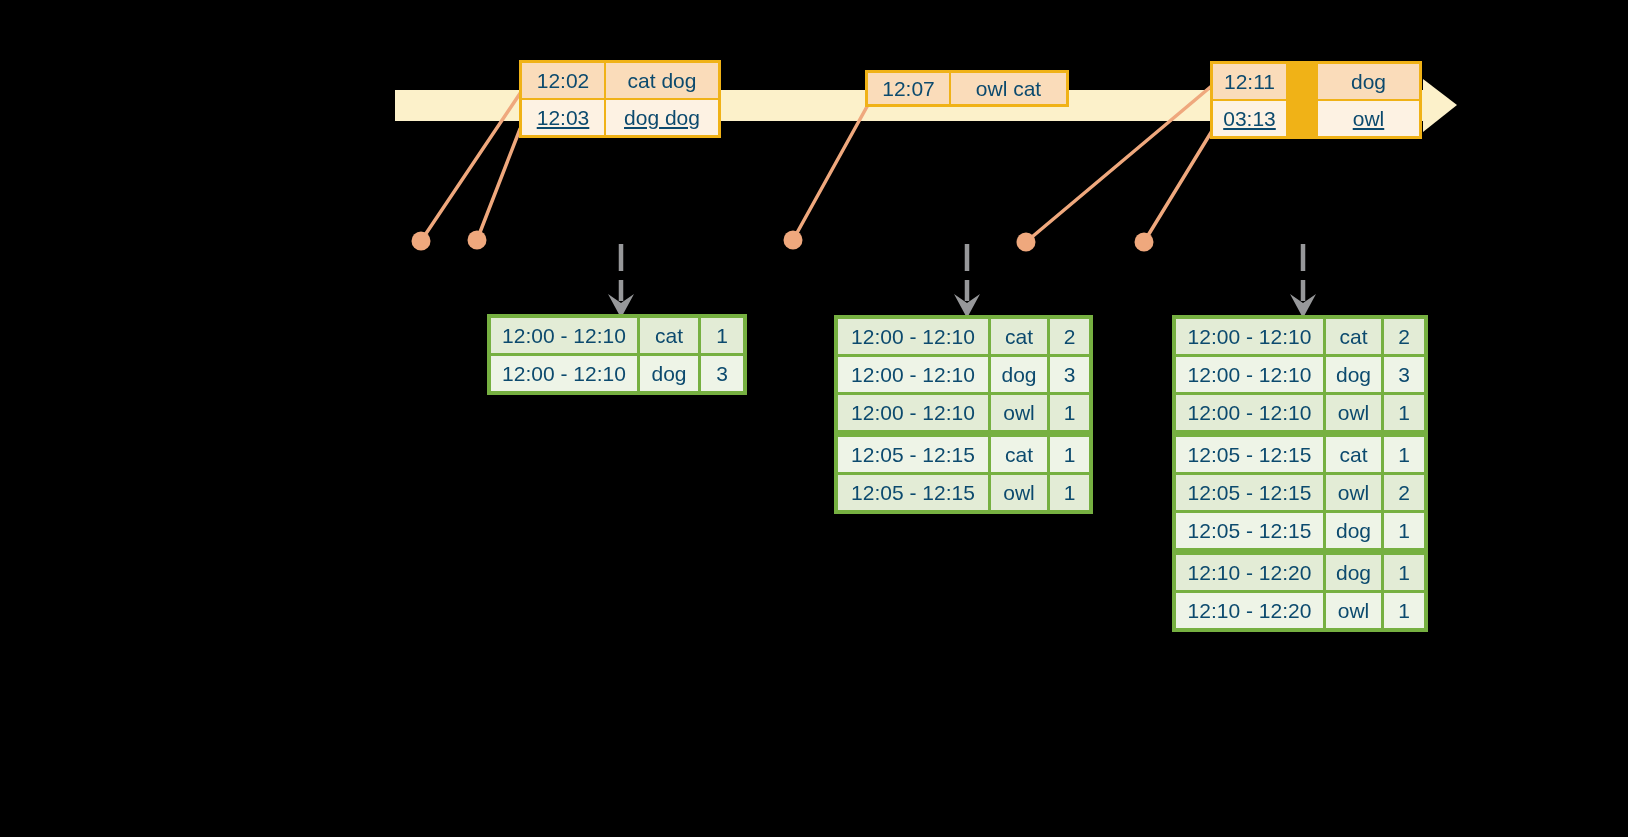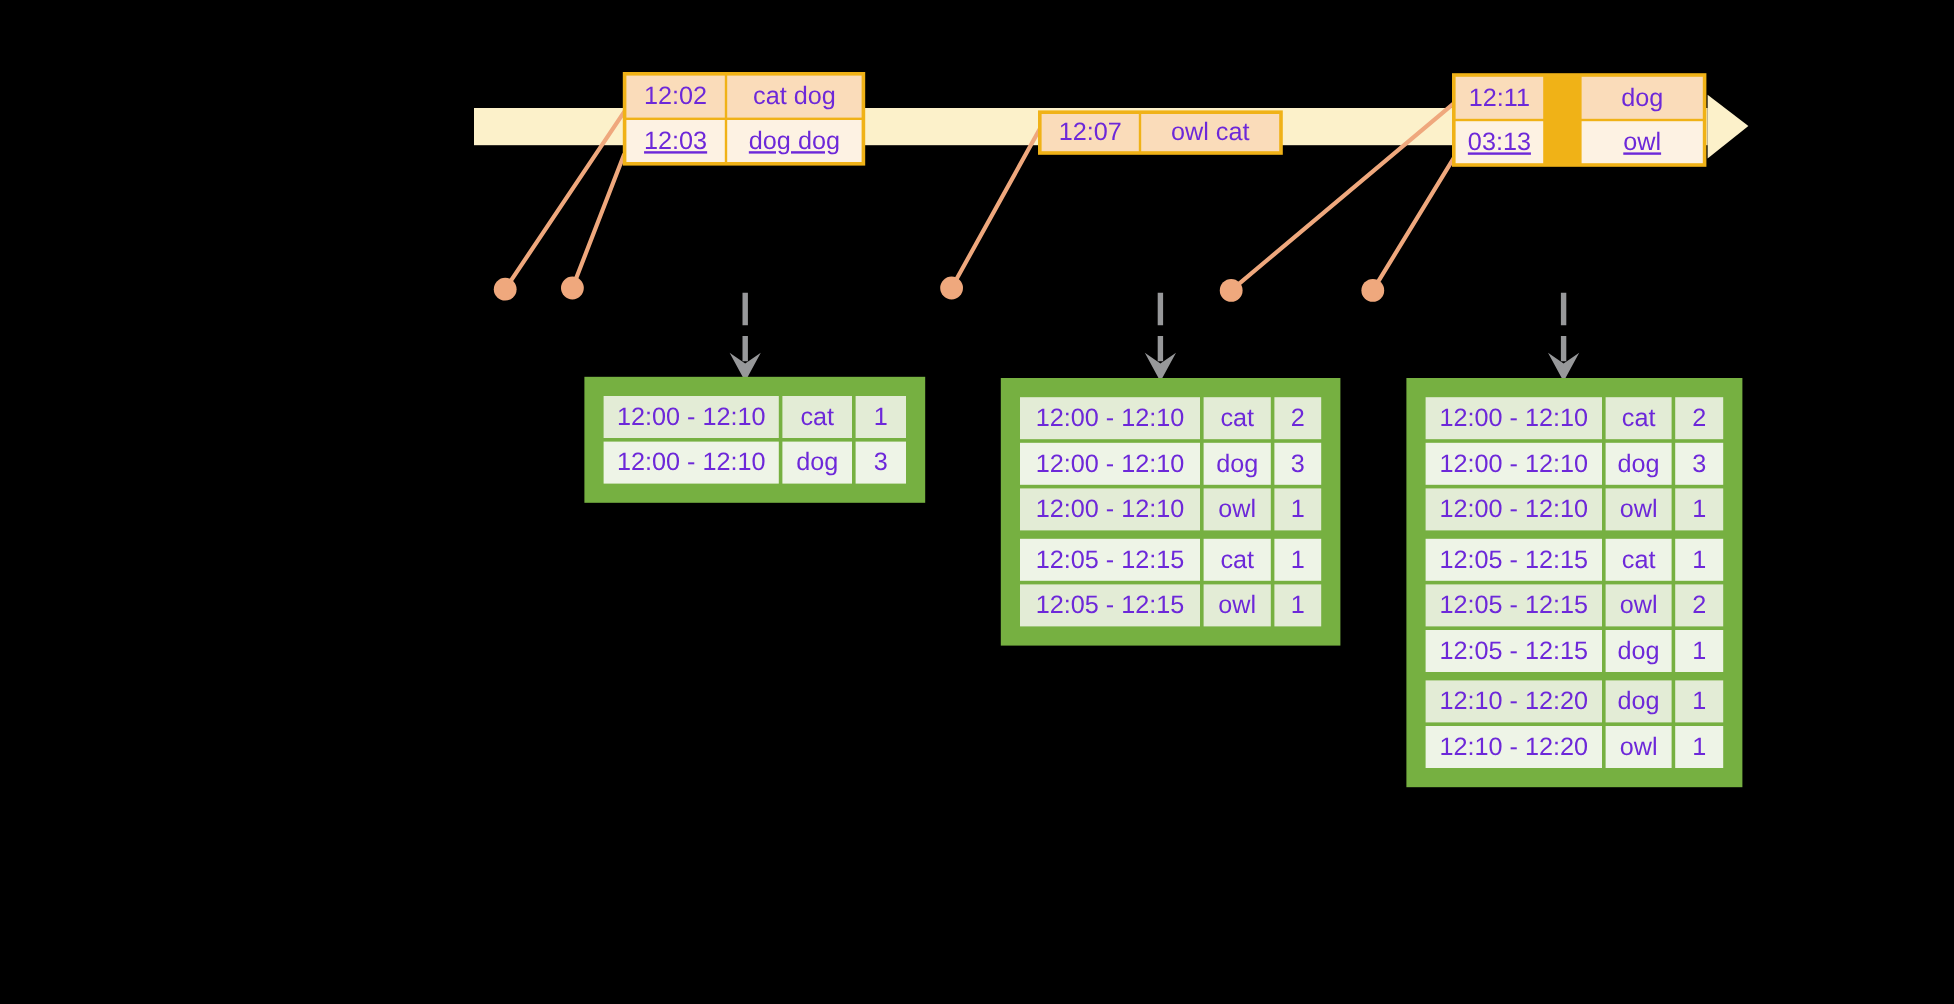--- a/index.html
+++ b/index.html
@@ -3,21 +3,21 @@
 <meta charset="utf-8">
 <style>
   html, body { margin: 0; padding: 0; background: #000; }
   #canvas {
     position: relative;
     width: 1628px;
     height: 837px;
     background: #000000;
     overflow: hidden;
     font-family: "Liberation Sans", sans-serif;
-    color: #6d28d9;
+    color: #0c4a6e;
   }
   #overlay { position: absolute; left: 0; top: 0; }
 
   
   .etable {
     position: absolute;
     background: #f0b217;
     padding: 3px;
     display: flex;
     flex-direction: column;
@@ -35,21 +35,21 @@
     font-size: 21px;
   }
   .etB .erow > div { height: 31px; }
   .erow.dark  > div { background: #fadcba; }
   .erow.light > div { background: #fdf2e3; text-decoration: underline; }
 
   
   .rtable {
     position: absolute;
     background: #76b041;
-    padding: 16px;
+    padding: 4px;
     display: flex;
     flex-direction: column;
     gap: 7px;
   }
   .rgroup { display: flex; flex-direction: column; gap: 3px; }
   .rrow { display: grid; gap: 3px; }
   .rt1 .rrow { grid-template-columns: 146px 58px 42px; }
   .rt2 .rrow { grid-template-columns: 150px 56px 39px; }
   .rt3 .rrow { grid-template-columns: 147px 55px 40px; }
   .rrow > div {
@@ -108,21 +108,21 @@
     <div class="erow dark">
       <div>12:02</div>
       <div>cat dog</div>
     </div>
     <div class="erow light">
       <div>12:03</div>
       <div>dog dog</div>
     </div>
   </div>
 
-  <div class="etable etB" style="left:865px; top:92px;">
+  <div class="etable etB" style="left:865px; top:70px;">
     <div class="erow dark">
       <div>12:07</div>
       <div>owl cat</div>
     </div>
   </div>
 
   <div class="etable etC" style="left:1210px; top:61px;">
     <div class="erow dark">
       <div>12:11</div>
       <div>dog</div>

